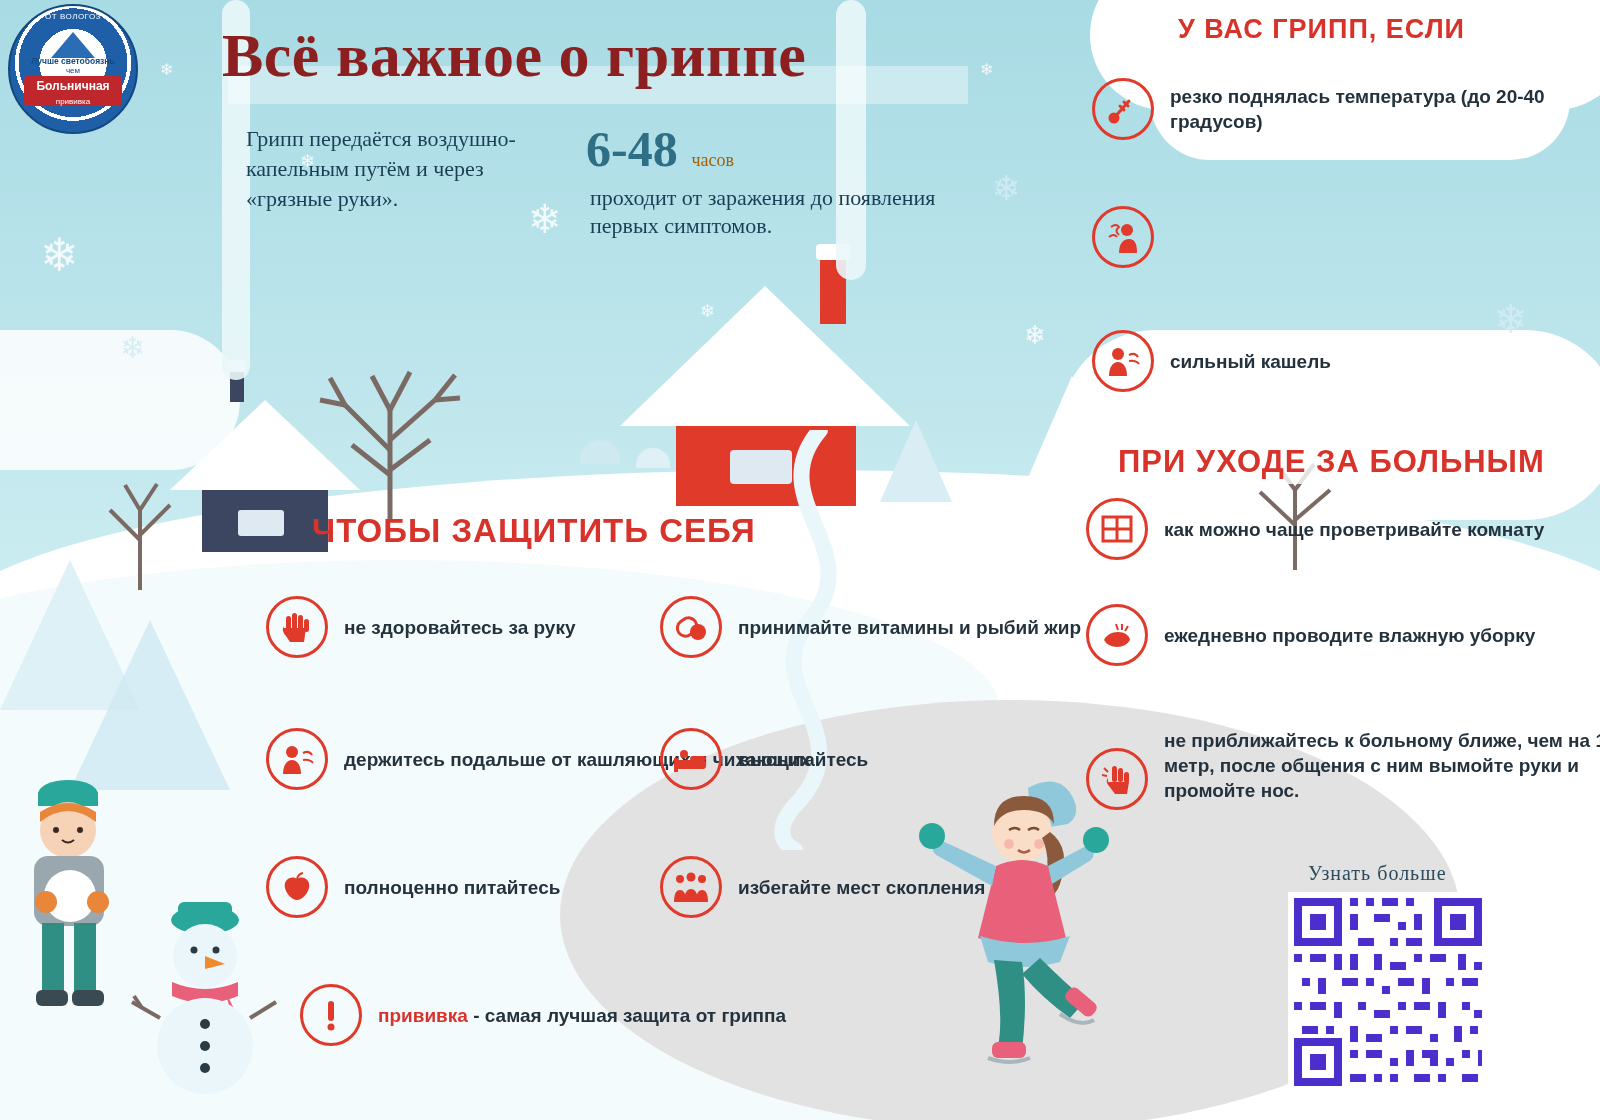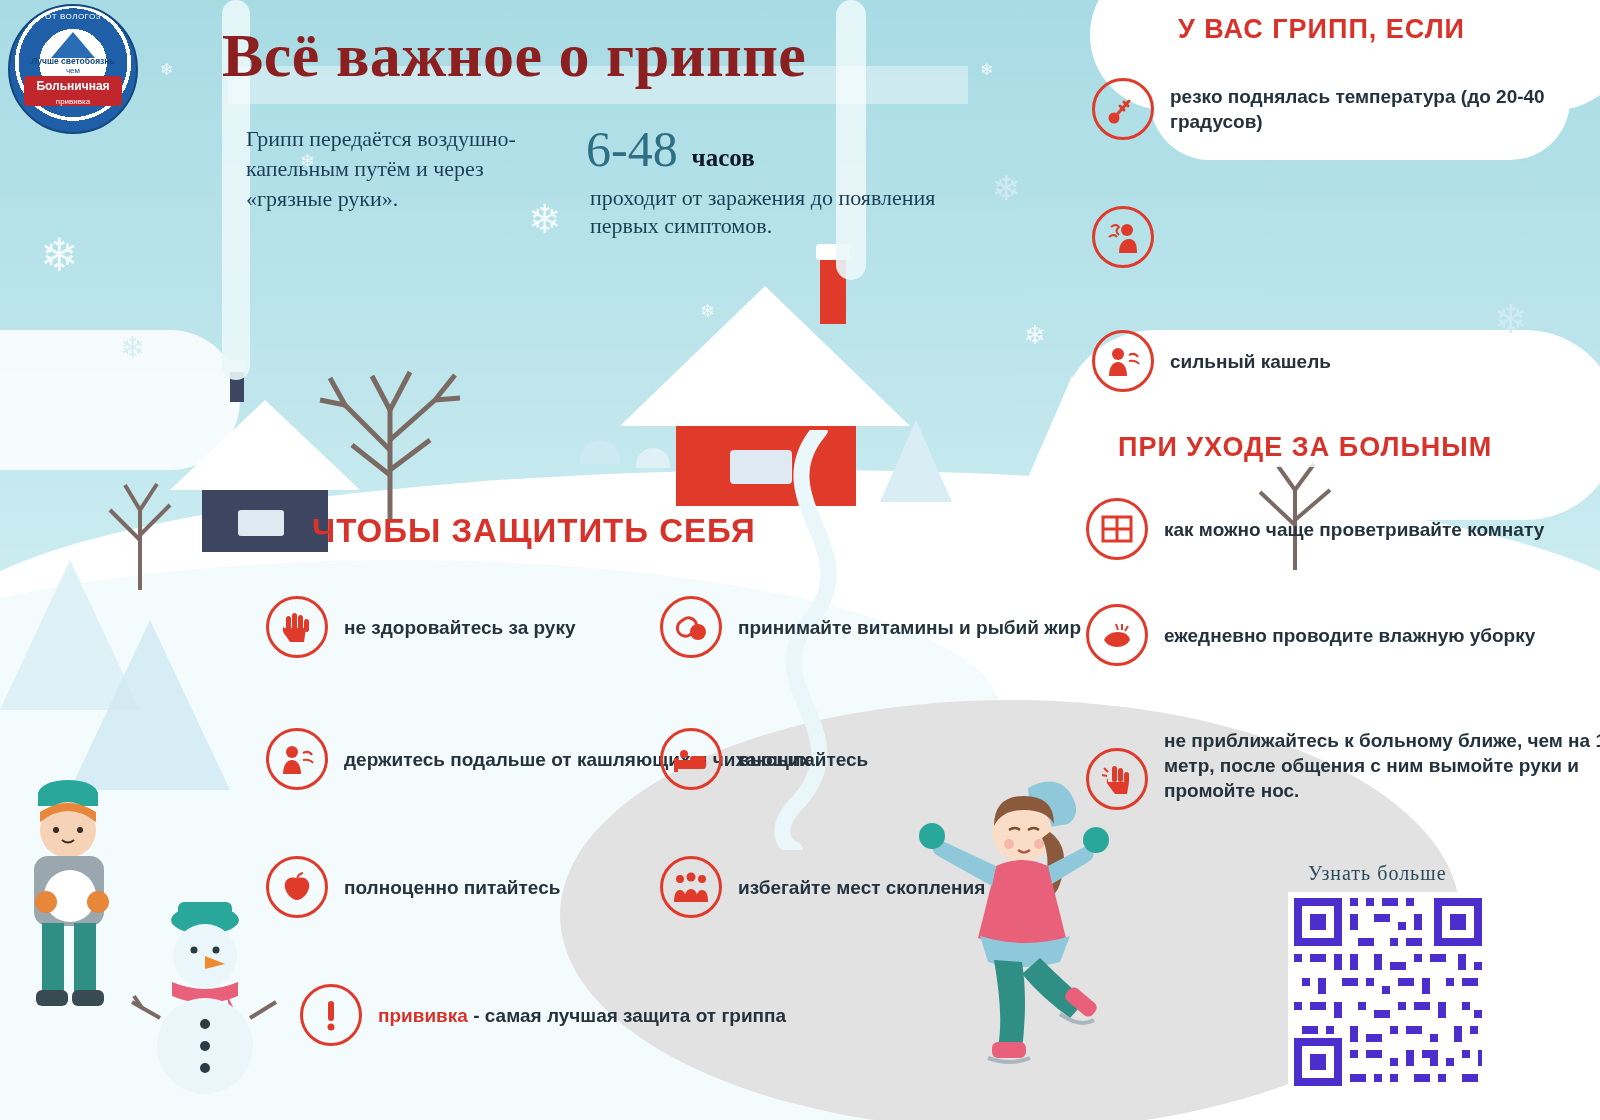--- a/index.html
+++ b/index.html
@@ -75,35 +75,35 @@
   .intro-a {
     position: absolute; left: 246px; top: 124px; width: 270px;
     font-family: "Liberation Serif", serif;
     font-size: 22px; line-height: 30px; color: #1a3f55;
   }
   .big-num {
     position: absolute; left: 586px; top: 120px;
     font-size: 50px; font-weight: bold; color: #2f6f86;
     font-family: "Liberation Sans", sans-serif;
   }
-  .big-num span { font-size: 25px; font-weight: bold; color:#0f172a; font-family:"Liberation Serif", serif;}
+  .big-num span { font-size: 18px; font-weight: normal; color:#a16207; font-family:"Liberation Serif", serif;}
   .intro-b {
     position: absolute; left: 590px; top: 184px; width: 392px;
     font-family: "Liberation Serif", serif;
     font-size: 22px; line-height: 28px; color: #1a3f55;
   }
 
   .section-head {
     position: absolute; font-weight: bold; color: #d8332a;
     font-family: Liberation Sans, sans-serif;
     letter-spacing: 1px;
   }
   #head-flu { left: 1178px; top: 14px; font-size: 27px; }
   #head-care {
-    left: 1108px; top: 428px; font-size: 27px;
+    left: 1108px; top: 440px; font-size: 31px;
     background: rgba(255,255,255,.8); padding: 4px 10px;
   }
   #head-protect { left: 312px; top: 512px; font-size: 33px; }
 
   
   .row { position: absolute; display: flex; align-items: center; }
   .circ {
     width: 62px; height: 62px; min-width: 62px; border-radius: 50%;
     border: 3px solid #e03a2b; display: flex; align-items: center; justify-content: center;
     background: transparent; color: #e03a2b;
@@ -230,21 +230,21 @@
   <div class="badge">
     <span>Больничная</span>
     <small>прививка</small>
   </div>
 </div>
 
 <div class="title-shade"></div>
 <div class="main-title">Всё важное о гриппе</div>
 <div class="intro-a">Грипп передаётся воздушно-капельным путём и через «грязные руки».</div>
 <div class="big-num">
-  <span style="font-size:50px;font-weight:normal;color:#2f6f86;text-align:center;">6-48</span>
+  <span style="font-size:50px;font-weight:bold;color:#2f6f86;text-align:center;">6-48</span>
   <span>часов</span>
 </div>
 <div class="intro-b">проходит от заражения до появления первых симптомов.</div>
 
 <div class="section-head" id="head-flu">У ВАС ГРИПП, ЕСЛИ</div>
 
 <div class="row" style="left:1092px;top:78px;width:500px;">
   <div class="circ">
     <svg width="34" height="34" viewBox="0 0 34 34">
         <g stroke="#e03a2b" stroke-width="3" fill="none" stroke-linecap="round">

